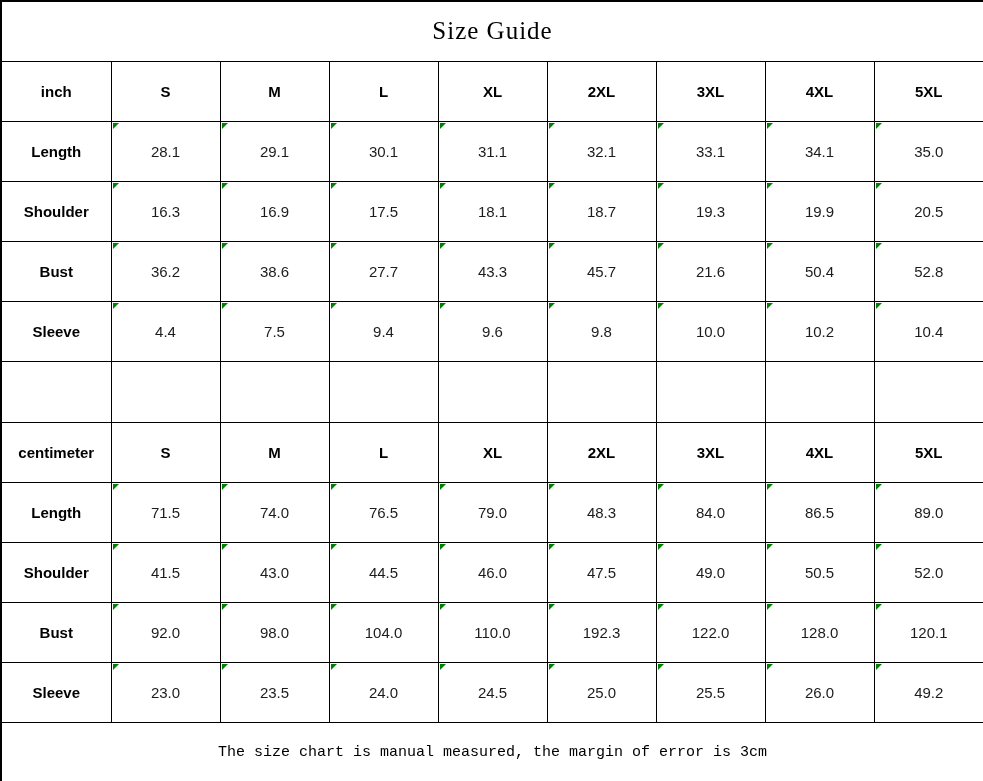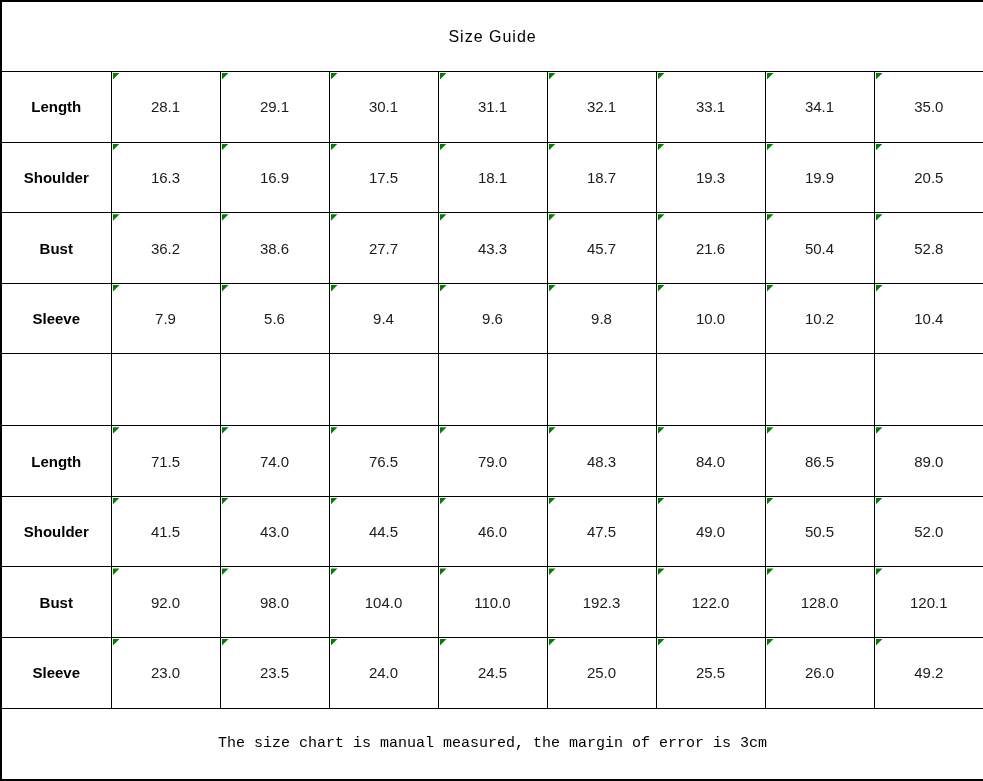--- a/index.html
+++ b/index.html
@@ -27,22 +27,22 @@
     overflow: hidden;
   }
   
   table.size-table { border: 2px solid var(--border, #000); }
 
   tr { height: 60px; }
   tr.title-row { height: 60px; }
   tr.footer-row { height: 61px; }
 
   .title-cell {
-    font-family: Liberation Sans, sans-serif;
-    font-size: 16px;
+    font-family: Liberation Serif, serif;
+    font-size: 25px;
     font-weight: 400;
     color: var(--text, #000);
     letter-spacing: 1px;
   }
   .footer-cell {
     font-family: "Liberation Mono", "DejaVu Sans Mono", monospace;
     font-size: 15px;
     font-weight: 400;
     color: var(--text, #000);
   }
@@ -84,20 +84,31 @@
         <col style="width:109px">
       <col style="width:109px">
         <col style="width:109px">
         <col style="width:109px">
         <col style="width:110px">
     </colgroup>
     <tbody id="table-body">
       <tr class="title-row">
         <td colspan="9" class="title-cell">Size Guide</td>
       </tr>
+      <tr class="header-row">
+          <th class="header-cell">inch</th>
+          <th class="header-cell">S</th>
+          <th class="header-cell">M</th>
+          <th class="header-cell">L</th>
+          <th class="header-cell">XL</th>
+          <th class="header-cell">2XL</th>
+          <th class="header-cell">3XL</th>
+          <th class="header-cell">4XL</th>
+          <th class="header-cell">5XL</th>
+        </tr>
         <tr class="data-row">
           <th class="label-cell">Length</th>
           <td class="value-cell"><span class="corner-marker"></span><span class="value-text">28.1</span></td>
           <td class="value-cell"><span class="corner-marker"></span><span class="value-text">29.1</span></td>
           <td class="value-cell"><span class="corner-marker"></span><span class="value-text">30.1</span></td>
           <td class="value-cell"><span class="corner-marker"></span><span class="value-text">31.1</span></td>
           <td class="value-cell"><span class="corner-marker"></span><span class="value-text">32.1</span></td>
           <td class="value-cell"><span class="corner-marker"></span><span class="value-text">33.1</span></td>
           <td class="value-cell"><span class="corner-marker"></span><span class="value-text">34.1</span></td>
           <td class="value-cell"><span class="corner-marker"></span><span class="value-text">35.0</span></td>
@@ -119,39 +130,50 @@
           <td class="value-cell"><span class="corner-marker"></span><span class="value-text">38.6</span></td>
           <td class="value-cell"><span class="corner-marker"></span><span class="value-text">27.7</span></td>
           <td class="value-cell"><span class="corner-marker"></span><span class="value-text">43.3</span></td>
           <td class="value-cell"><span class="corner-marker"></span><span class="value-text">45.7</span></td>
           <td class="value-cell"><span class="corner-marker"></span><span class="value-text">21.6</span></td>
           <td class="value-cell"><span class="corner-marker"></span><span class="value-text">50.4</span></td>
           <td class="value-cell"><span class="corner-marker"></span><span class="value-text">52.8</span></td>
         </tr>
         <tr class="data-row">
           <th class="label-cell">Sleeve</th>
-          <td class="value-cell"><span class="corner-marker"></span><span class="value-text">7.9</span></td>
-          <td class="value-cell"><span class="corner-marker"></span><span class="value-text">5.6</span></td>
+          <td class="value-cell"><span class="corner-marker"></span><span class="value-text">4.4</span></td>
+          <td class="value-cell"><span class="corner-marker"></span><span class="value-text">7.5</span></td>
           <td class="value-cell"><span class="corner-marker"></span><span class="value-text">9.4</span></td>
           <td class="value-cell"><span class="corner-marker"></span><span class="value-text">9.6</span></td>
           <td class="value-cell"><span class="corner-marker"></span><span class="value-text">9.8</span></td>
           <td class="value-cell"><span class="corner-marker"></span><span class="value-text">10.0</span></td>
           <td class="value-cell"><span class="corner-marker"></span><span class="value-text">10.2</span></td>
           <td class="value-cell"><span class="corner-marker"></span><span class="value-text">10.4</span></td>
         </tr>
         <tr class="spacer-row">
           <td class="spacer-cell"></td>
           <td class="spacer-cell"></td>
           <td class="spacer-cell"></td>
           <td class="spacer-cell"></td>
           <td class="spacer-cell"></td>
           <td class="spacer-cell"></td>
           <td class="spacer-cell"></td>
           <td class="spacer-cell"></td>
           <td class="spacer-cell"></td>
+        </tr>
+        <tr class="header-row">
+          <th class="header-cell">centimeter</th>
+          <th class="header-cell">S</th>
+          <th class="header-cell">M</th>
+          <th class="header-cell">L</th>
+          <th class="header-cell">XL</th>
+          <th class="header-cell">2XL</th>
+          <th class="header-cell">3XL</th>
+          <th class="header-cell">4XL</th>
+          <th class="header-cell">5XL</th>
         </tr>
         <tr class="data-row">
           <th class="label-cell">Length</th>
           <td class="value-cell"><span class="corner-marker"></span><span class="value-text">71.5</span></td>
           <td class="value-cell"><span class="corner-marker"></span><span class="value-text">74.0</span></td>
           <td class="value-cell"><span class="corner-marker"></span><span class="value-text">76.5</span></td>
           <td class="value-cell"><span class="corner-marker"></span><span class="value-text">79.0</span></td>
           <td class="value-cell"><span class="corner-marker"></span><span class="value-text">48.3</span></td>
           <td class="value-cell"><span class="corner-marker"></span><span class="value-text">84.0</span></td>
           <td class="value-cell"><span class="corner-marker"></span><span class="value-text">86.5</span></td>

